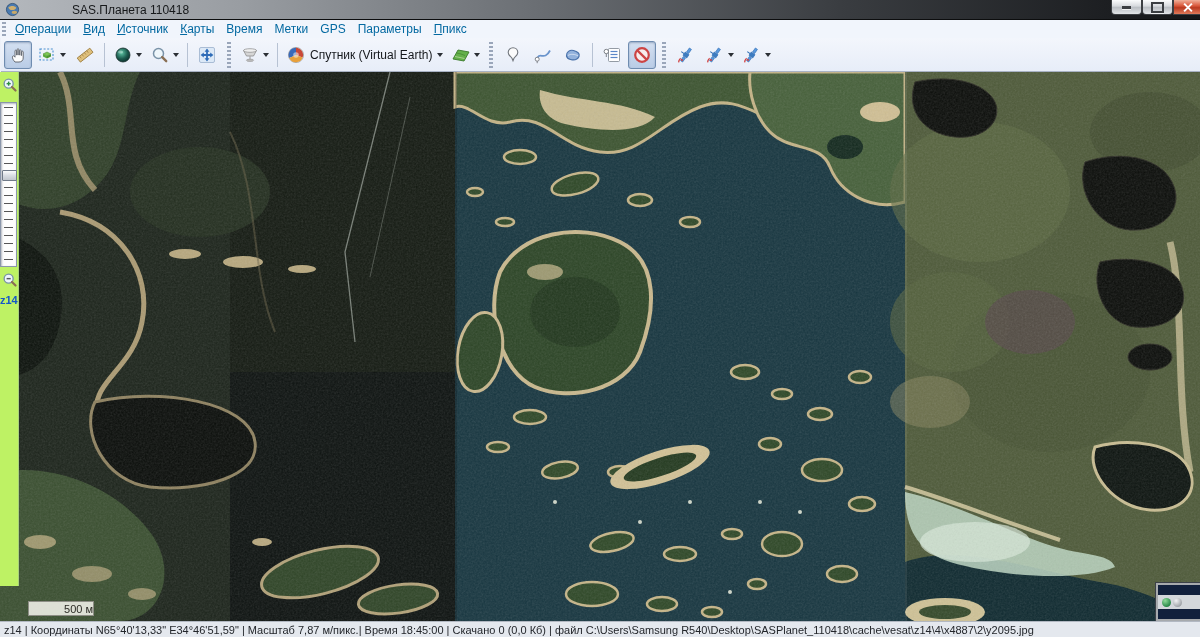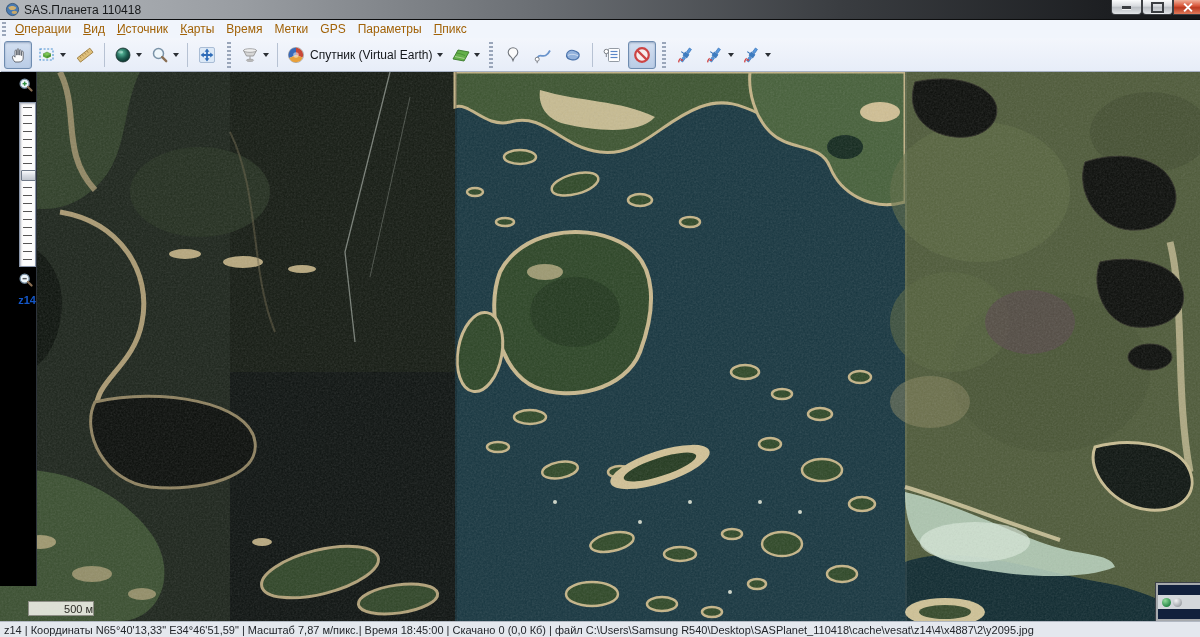--- a/index.html
+++ b/index.html
@@ -2,38 +2,38 @@
 <html><head>
 <meta charset="utf-8">
 <style>
   html,body{margin:0;padding:0;background:#444;}
   .window{position:relative;width:1200px;height:637px;overflow:hidden;
     font-family:"Liberation Sans",sans-serif;background:#edf1f9;}
 
   
   .titlebar{position:absolute;left:0;top:0;width:1200px;height:20px;
     background:linear-gradient(90deg,#b4b8bd 0%,#999da2 20%,#6a6e73 45%,#3a3d41 70%,#1d1f22 92%,#141618 100%);
-    display:flex;align-items:center;border-bottom:1px solid #0c0d0e;box-sizing:border-box;}
+    display:flex;align-items:center;border-bottom:1px solid #0c0d0e;box-sizing:border-box;gap:48px;}
   .app-icon{width:15px;height:15px;margin:0 4px 0 5px;flex:0 0 auto;}
   .title-text{font-size:12px;color:#16181a;white-space:nowrap;}
   .win-buttons{position:absolute;right:0;top:0;display:flex;}
   .win-btn{height:15px;border:1px solid #3c3f43;border-top:none;border-radius:0 0 4px 4px;
     display:flex;align-items:center;justify-content:center;cursor:default;box-sizing:border-box;}
   .win-btn.min,.win-btn.max{width:31px;background:linear-gradient(#fbfcfd,#d6d9dd 45%,#b9bdc2 50%,#e2e5e8);}
   .win-btn.close{width:27px;border-radius:0;border-right:none;
     background:linear-gradient(#f0b09a,#d9573a 42%,#b93a20 55%,#e07a5a);}
   .glyph-min{width:9px;height:3px;background:#3b3e42;box-shadow:0 1px 0 rgba(255,255,255,.7);}
   .glyph-max{width:9px;height:7px;border:2px solid #3b3e42;box-shadow:0 1px 0 rgba(255,255,255,.5);}
   .glyph-close{position:relative;width:11px;height:11px;}
   .glyph-close::before,.glyph-close::after{content:"";position:absolute;left:5px;top:0;width:2px;height:11px;background:#fff;}
   .glyph-close::before{transform:rotate(45deg);} .glyph-close::after{transform:rotate(-45deg);}
 
   
   .menubar{position:absolute;left:0;top:20px;width:1200px;height:18px;background:#f1f5fc;
-    display:flex;align-items:center;font-size:12px;color:#a16207;box-sizing:border-box;}
+    display:flex;align-items:center;font-size:12px;color:#0369a1;box-sizing:border-box;}
   .menu-grip{width:4px;height:14px;margin:0 3px 0 2px;
     background:repeating-linear-gradient(to bottom,#9aa6ba 0 2px,transparent 2px 4px);}
   .menu-item{padding:1px 6px;white-space:nowrap;cursor:default;}
   .menu-item .u{text-decoration:underline;}
 
   
   .toolbar{position:absolute;left:1px;top:38px;width:1200px;height:34px;
     background:linear-gradient(#f3f6fc,#e7edf8);border-bottom:1px solid #a8b2c4;
     display:flex;align-items:center;box-sizing:border-box;padding-left:2px;}
   .tb-btn{height:28px;min-width:28px;display:flex;align-items:center;justify-content:center;
@@ -45,22 +45,22 @@
     border-top:4px solid #2b2f35;margin-left:3px;}
   .tb-sep{width:1px;height:24px;background:#b7c2d3;margin:0 4px;}
   .tb-grip{width:4px;height:26px;margin:0 5px;
     background:repeating-linear-gradient(to bottom,#9aa6ba 0 2px,transparent 2px 4px);}
   .src-label{font-size:12px;color:#15181c;margin:0 2px 0 4px;white-space:nowrap;}
 
   
   .map-area{position:absolute;left:0;top:72px;width:1200px;height:549px;overflow:hidden;background:#14262c;}
   .map-area svg{display:block;}
 
-  .zoom-panel{position:absolute;left:0;top:72px;width:37px;height:514px;background:#000000;
-    border-right:1px solid rgba(130,145,170,.35);display:flex;flex-direction:column;align-items:flex-end;box-sizing:border-box;}
+  .zoom-panel{position:absolute;left:0;top:72px;width:19px;height:514px;background:#bef264;
+    border-right:1px solid rgba(130,145,170,.35);display:flex;flex-direction:column;align-items:flex-start;box-sizing:border-box;}
   .zp-btn{width:20px;height:20px;margin-top:3px;display:flex;align-items:center;justify-content:center;cursor:default;}
   .zoom-track{position:relative;width:17px;height:165px;margin-top:7px;background:#fdfdfd;
     border:1px solid #8a96aa;box-shadow:inset 1px 1px 2px rgba(90,100,120,.45);box-sizing:border-box;}
   .zoom-ticks{position:absolute;left:3px;right:3px;top:4px;bottom:4px;
     background:repeating-linear-gradient(to bottom,#555 0 1px,transparent 1px 8px);}
   .zoom-thumb{position:absolute;left:1px;width:13px;height:9px;top:41%;
     background:linear-gradient(#fafbfc,#d9dde3 50%,#c2c7ce);border:1px solid #707a88;border-radius:1px;}
   .zoom-level{margin-top:4px;font-size:11px;font-weight:bold;color:#1457c8;}
 
   .scale-bar{position:absolute;left:28px;top:601px;width:66px;height:15px;

